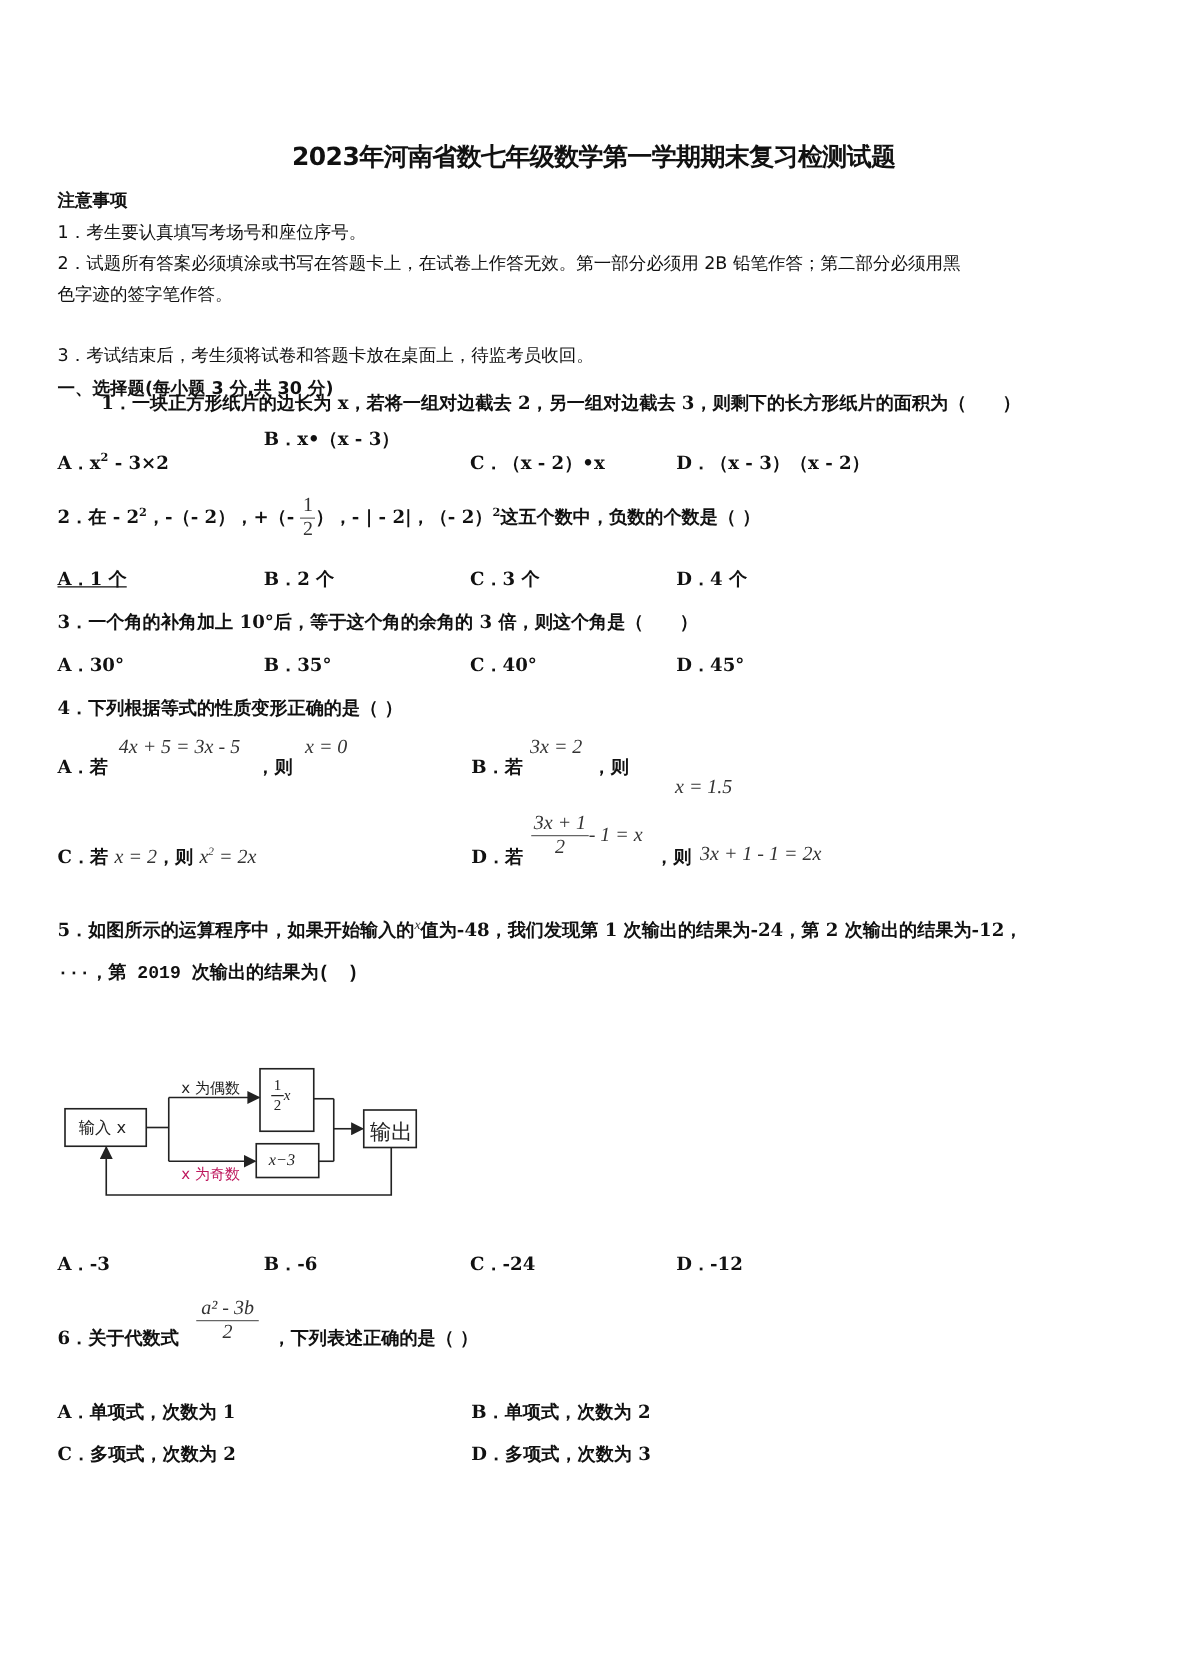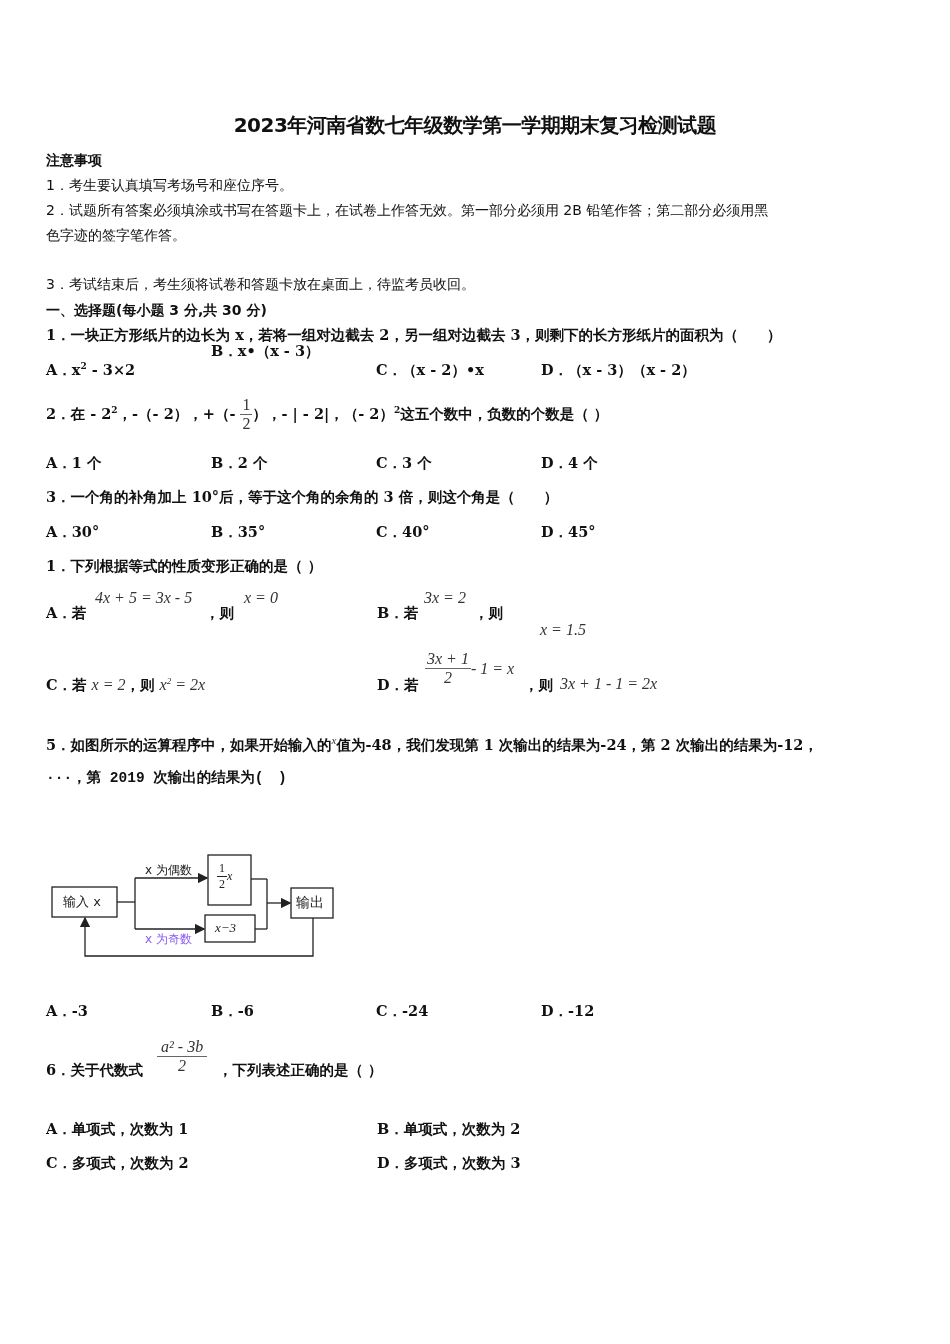--- a/index.html
+++ b/index.html
@@ -24,44 +24,44 @@
 <div class="abs title">2023年河南省数七年级数学第一学期期末复习检测试题</div>
 
 <div class="abs note" style="top:152px;font-weight:bold;">注意事项</div>
 <div class="abs note" style="top:177px;">1．考生要认真填写考场号和座位序号。</div>
 <div class="abs note" style="top:202px;">2．试题所有答案必须填涂或书写在答题卡上，在试卷上作答无效。第一部分必须用 2B 铅笔作答；第二部分必须用黑</div>
 <div class="abs note" style="top:227px;">色字迹的签字笔作答。</div>
 <div class="abs note" style="top:252px;margin-top:24px;">3．考试结束后，考生须将试卷和答题卡放在桌面上，待监考员收回。</div>
 
 <div class="abs note" style="top:302px;font-weight:bold;">一、选择题(每小题 3 分,共 30 分)</div>
 
-<div class="abs q" style="top:326px;">1．一块正方形纸片的边长为 x，若将一组对边截去 2，另一组对边截去 3，则剩下的长方形纸片的面积为（　　）</div>
+<div class="abs q" style="top:313px;margin-left:35px;">1．一块正方形纸片的边长为 x，若将一组对边截去 2，另一组对边截去 3，则剩下的长方形纸片的面积为（　　）</div>
 <div class="abs opt" style="top:361px;left:46px;">
   <span>A．</span><span>x</span><sup>2</sup><span> - 3×2</span>
 </div>
 <div class="abs opt" style="top:342px;left:211px;">B．x•（x - 3）</div>
 <div class="abs opt" style="top:361px;left:376px;">C．（x - 2）•x</div>
 <div class="abs opt" style="top:361px;left:541px;">D．（x - 3）（x - 2）</div>
 
 <div class="abs q" style="top:396px;">
   <span>2．在 - 2</span><sup>2</sup><span>，-（- 2），+（-</span>
   <span class="frac mathn"><span class="num">1</span><span class="den">2</span></span><span>），- | - 2|，（- 2）</span><sup>2</sup><span>这五个数中，负数的个数是（ ）</span>
 </div>
-<div class="abs opt" style="top:454px;left:46px;">A．1 个</div>
+<div class="abs opt" style="top:454px;left:46px;text-decoration:underline;">A．1 个</div>
 <div class="abs opt" style="top:454px;left:211px;">B．2 个</div>
 <div class="abs opt" style="top:454px;left:376px;">C．3 个</div>
 <div class="abs opt" style="top:454px;left:541px;">D．4 个</div>
 
 <div class="abs q" style="top:488px;">3．一个角的补角加上 10°后，等于这个角的余角的 3 倍，则这个角是（　　）</div>
 <div class="abs opt" style="top:523px;left:46px;text-align:center;">A．30°</div>
 <div class="abs opt" style="top:523px;left:211px;">B．35°</div>
 <div class="abs opt" style="top:523px;left:376px;">C．40°</div>
 <div class="abs opt" style="top:523px;left:541px;">D．45°</div>
 
-<div class="abs q" style="top:557px;">1．下列根据等式的性质变形正确的是（ ）</div>
+<div class="abs q" style="top:557px;">4．下列根据等式的性质变形正确的是（ ）</div>
 
 <div class="abs opt" style="top:604px;left:46px;">A．若</div>
 <div class="abs math" style="top:589px;left:95px;">4x + 5 = 3x - 5</div>
 <div class="abs opt" style="top:604px;left:205px;">，则</div>
 <div class="abs math" style="top:589px;left:244px;">x = 0</div>
 
 <div class="abs opt" style="top:604px;left:377px;">B．若</div>
 <div class="abs math" style="top:589px;left:424px;">3x = 2</div>
 <div class="abs opt" style="top:604px;left:474px;">，则</div>
 <div class="abs math" style="top:589px;left:540px;margin-top:32px;">x = 1.5</div>
@@ -110,26 +110,26 @@
     <line x1="267" y1="879" x2="267" y2="929"></line>
     <line x1="267" y1="903" x2="290" y2="903" marker-end="url(#arr)"></line>
 
     <rect x="291" y="888" width="42" height="30"></rect>
 
     <polyline points="313,918 313,956 85,956 85,918" marker-end="url(#arr)"></polyline>
   </g>
 </svg>
 <div class="abs" style="top:893px;left:63px;font-size:13px;font-family:'DejaVu Sans',sans-serif;color:#222;">输入 x</div>
 <div class="abs" style="top:862px;left:145px;font-size:12px;font-family:'DejaVu Sans',sans-serif;color:#222;">x 为偶数</div>
-<div class="abs" style="top:931px;left:145px;font-size:12px;font-family:'DejaVu Sans',sans-serif;color:#8b5cf6;">x 为奇数</div>
+<div class="abs" style="top:931px;left:145px;font-size:12px;font-family:'DejaVu Sans',sans-serif;color:#be185d;">x 为奇数</div>
 <div class="abs" style="top:861px;left:217px;font-size:12px;color:#222;">
   <span class="frac" style="font-family:'Liberation Serif',serif;"><span class="num" style="border-color:#222;">1</span><span class="den">2</span></span><span style="font-style:italic;font-family:'Liberation Serif',serif;vertical-align:middle;">x</span>
 </div>
 <div class="abs" style="top:920px;left:215px;font-size:13px;font-style:italic;font-family:'Liberation Serif',serif;color:#222;">x−3</div>
-<div class="abs" style="top:894px;left:296px;font-size:14px;font-family:'DejaVu Sans',sans-serif;color:#222;">输出</div>
+<div class="abs" style="top:894px;left:296px;font-size:17px;font-family:'DejaVu Sans',sans-serif;color:#222;">输出</div>
 
 <div class="abs opt" style="top:1002px;left:46px;">A．-3</div>
 <div class="abs opt" style="top:1002px;left:211px;">B．-6</div>
 <div class="abs opt" style="top:1002px;left:376px;">C．-24</div>
 <div class="abs opt" style="top:1002px;left:541px;">D．-12</div>
 
 <div class="abs q" style="top:1061px;">6．关于代数式</div>
 <div class="abs" style="top:1038px;left:157px;">
   <span class="frac mathn" style="font-style:italic;"><span class="num" style="padding:0 4px;">a² - 3b</span><span class="den">2</span></span>
 </div>

